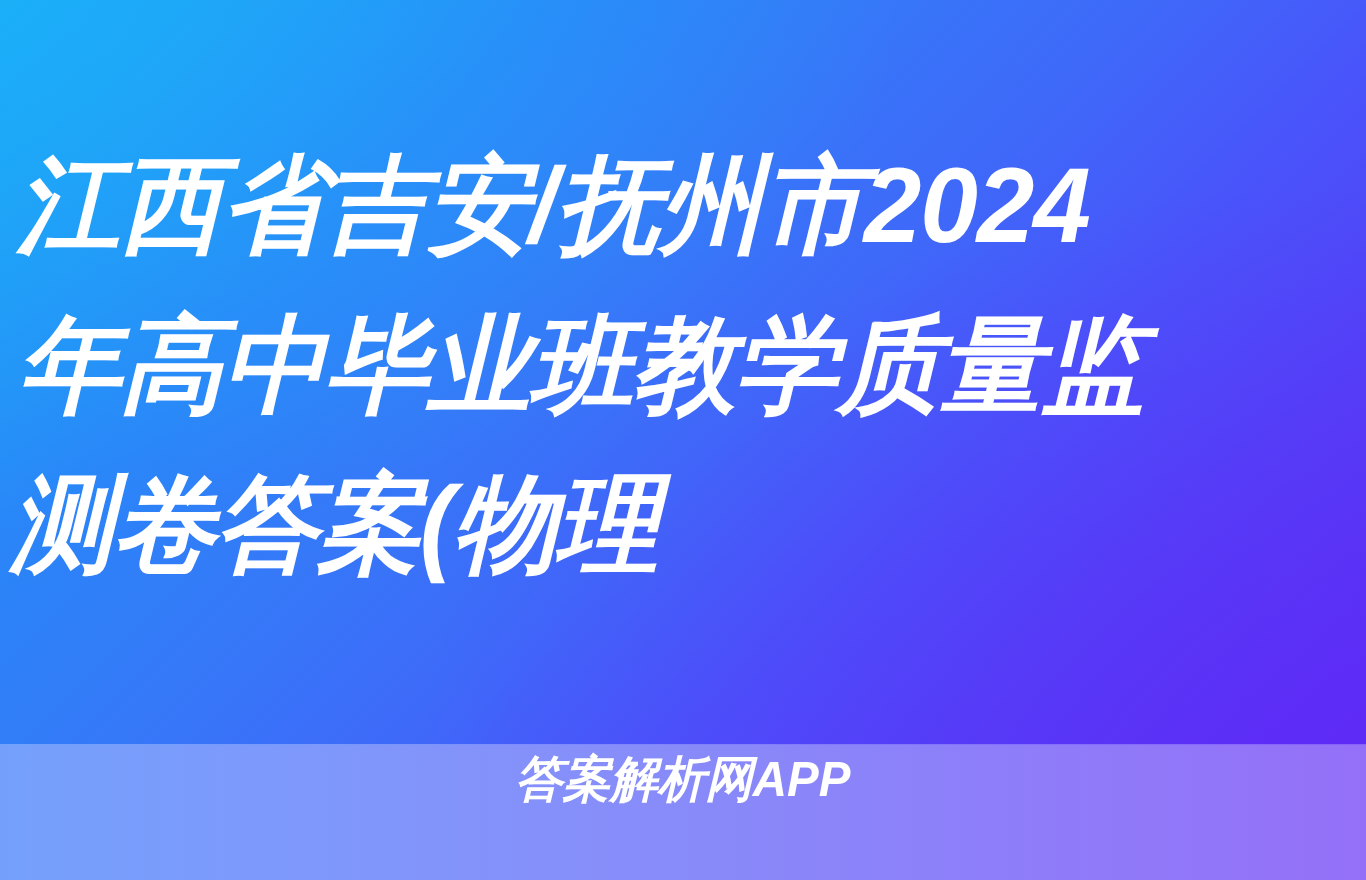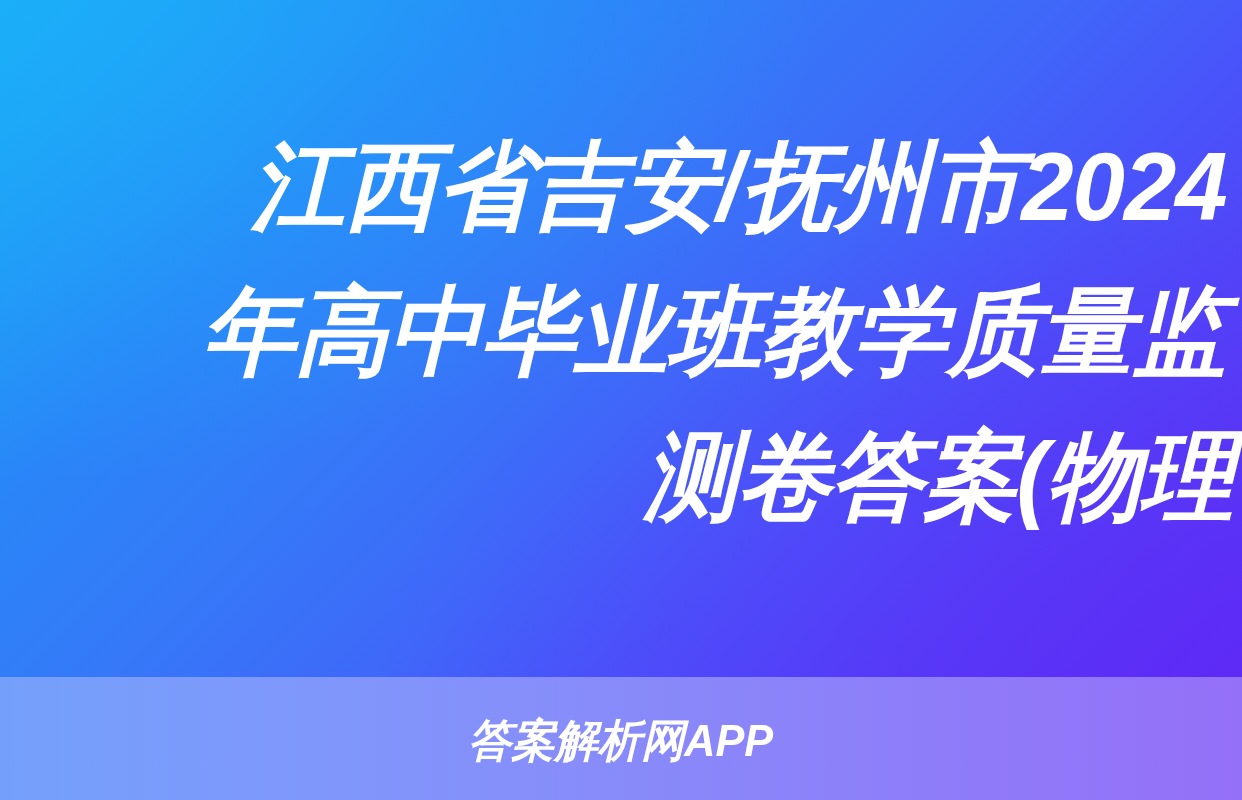--- a/index.html
+++ b/index.html
@@ -50,21 +50,21 @@
   }
 
   .hero-title {
     position: absolute;
     left: 0;
     top: 0;
     width: 1242px;
     height: 677px;
     display: flex;
     flex-direction: column;
-    align-items: flex-end;
+    align-items: flex-start;
     justify-content: center;
     z-index: 2;
     padding-bottom: 14px;
     box-sizing: border-box;
   }
 
   .title-line {
     display: block;
     color: #ffffff;
     font-family: "Liberation Sans", "DejaVu Sans", sans-serif;
@@ -87,21 +87,21 @@
     width: 1242px;
     height: 123px;
     background: linear-gradient(90deg,
       #74a0fb 0%,
       #7d99fb 20%,
       #8590fa 40%,
       #8a86f9 58%,
       #8f7bf9 78%,
       #9470f8 100%);
     display: flex;
-    align-items: center;
+    align-items: flex-start;
     justify-content: center;
     overflow: hidden;
   }
 
   .watermark-text {
     color: #ffffff;
     font-family: "Liberation Sans", "DejaVu Sans", sans-serif;
     font-size: 45px;
     font-weight: 700;
     font-style: italic;

